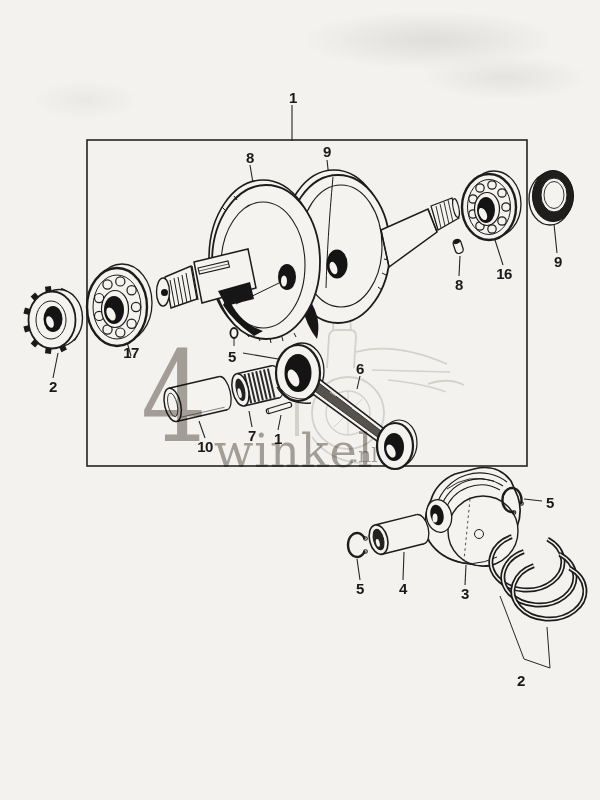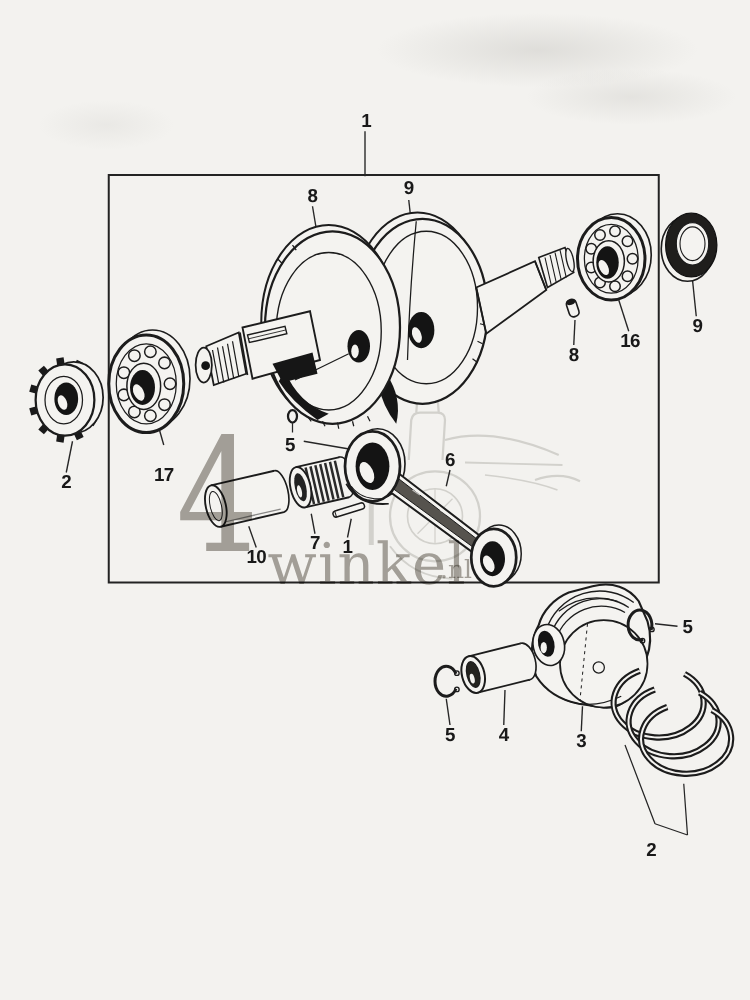--- a/index.html
+++ b/index.html
@@ -281,21 +281,21 @@
     </g>
   </svg>
 
   <div class="co" style="left:293px;top:97px">1</div>
   <div class="co" style="left:250px;top:157px">8</div>
   <div class="co" style="left:327px;top:151px">9</div>
   <div class="co" style="left:459px;top:284px">8</div>
   <div class="co" style="left:504px;top:273px">16</div>
   <div class="co" style="left:558px;top:261px">9</div>
   <div class="co" style="left:53px;top:386px">2</div>
-  <div class="co" style="left:131px;top:380px">17</div>
+  <div class="co" style="left:131px;top:352px">17</div>
   <div class="co" style="left:232px;top:356px">5</div>
   <div class="co" style="left:360px;top:368px">6</div>
   <div class="co" style="left:205px;top:446px">10</div>
   <div class="co" style="left:252px;top:435px">7</div>
   <div class="co" style="left:278px;top:438px">1</div>
   <div class="co" style="left:360px;top:588px">5</div>
   <div class="co" style="left:403px;top:588px">4</div>
   <div class="co" style="left:465px;top:593px">3</div>
   <div class="co" style="left:550px;top:502px">5</div>
   <div class="co" style="left:521px;top:680px">2</div>

